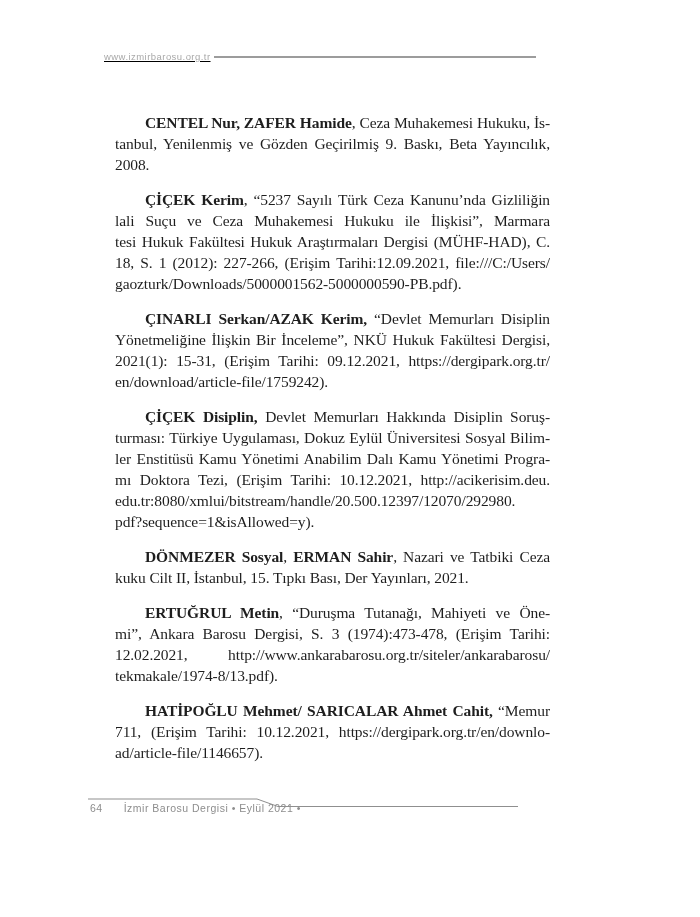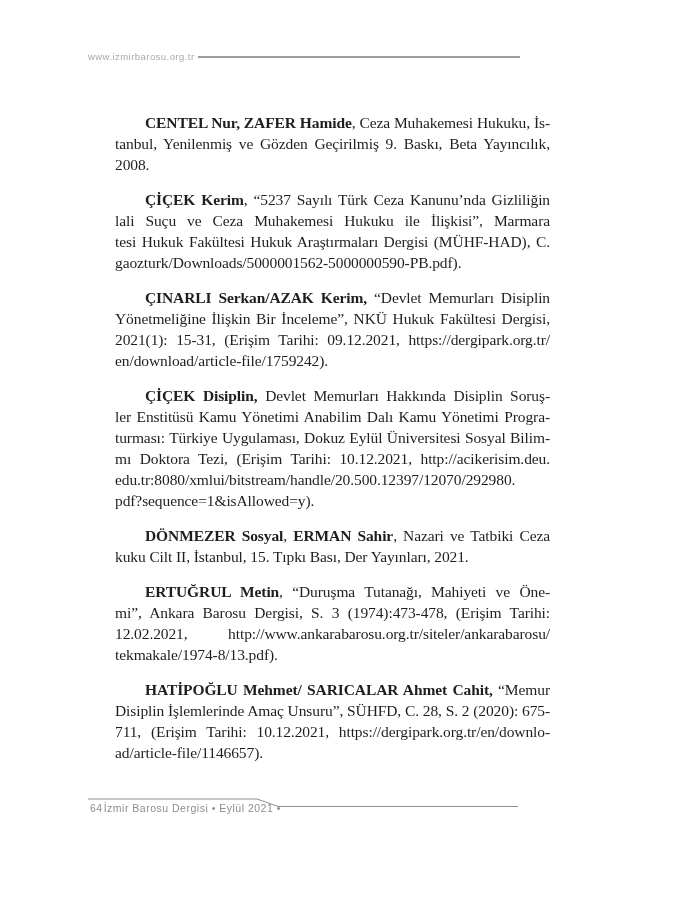--- a/index.html
+++ b/index.html
@@ -1,33 +1,33 @@
 <!DOCTYPE html>
 <html><head>
 <meta charset="utf-8">
 <style>
   html,body{margin:0;padding:0;background:#ffffff;}
   .page{position:relative;width:700px;height:917px;background:#ffffff;overflow:hidden;
         font-family:"Liberation Serif",serif;}
   
-  .pg-header{position:absolute;left:88px;top:51px;width:432px;display:flex;align-items:center;}
+  .pg-header{position:absolute;left:104px;top:51px;width:432px;display:flex;align-items:center;text-decoration:underline;}
   .hdr-url{font-family:"Liberation Sans",sans-serif;font-size:9.5px;letter-spacing:.45px;
            color:#a9a9a9;white-space:nowrap;}
   .hdr-rule{flex:1;height:2px;background:#9c9c9c;margin-left:3px;margin-top:1px;}
   
   .bib{position:absolute;left:88px;top:112px;width:435px;color:#1e1e1e;
        font-size:15.5px;line-height:21px;letter-spacing:-0.1px;margin-left:27px;}
   .entry{margin:0 0 14px 0;}
   .line{text-align:justify;text-align-last:justify;height:21px;overflow:hidden;}
   .line.last{text-align-last:left;}
   .line.first{text-indent:30px;}
   .bold{font-weight:bold;}
   
   .ftr-rule{position:absolute;left:88px;top:795px;}
-  .ftr-text{position:absolute;left:90px;top:802px;display:flex;gap:1px;align-items:baseline;
+  .ftr-text{position:absolute;left:90px;top:802px;display:flex;gap:21px;align-items:baseline;
             font-family:"Liberation Sans",sans-serif;font-size:10.5px;letter-spacing:.5px;
             color:#8d8d8d;white-space:nowrap;}
 </style>
 </head>
 <body>
 
 <div class="page">
 
   <div class="pg-header">
     <span class="hdr-url">www.izmirbarosu.org.tr</span>
@@ -37,49 +37,49 @@
   <div class="bib" id="bib">
       <div class="entry">
         <div class="line first"><span class="bold">CENTEL Nur, ZAFER Hamide</span><span>, Ceza Muhakemesi Hukuku, İs-</span></div>
         <div class="line"><span>tanbul, Yenilenmiş ve Gözden Geçirilmiş 9. Baskı, Beta Yayıncılık, Ekim</span></div>
         <div class="line last"><span>2008.</span></div>
       </div>
       <div class="entry">
         <div class="line first"><span class="bold">ÇİÇEK Kerim</span><span>, “5237 Sayılı Türk Ceza Kanunu’nda Gizliliğin İh-</span></div>
         <div class="line"><span>lali Suçu ve Ceza Muhakemesi Hukuku ile İlişkisi”, Marmara Üniversi-</span></div>
         <div class="line"><span>tesi Hukuk Fakültesi Hukuk Araştırmaları Dergisi (MÜHF-HAD), C.</span></div>
+        <div class="line"><span>18, S. 1 (2012): 227-266, (Erişim Tarihi:12.09.2021, file:///C:/Users/</span></div>
         <div class="line last"><span>gaozturk/Downloads/5000001562-5000000590-PB.pdf).</span></div>
       </div>
       <div class="entry">
         <div class="line first"><span class="bold">ÇINARLI Serkan/AZAK Kerim,</span><span> “Devlet Memurları Disiplin</span></div>
         <div class="line"><span>Yönetmeliğine İlişkin Bir İnceleme”, NKÜ Hukuk Fakültesi Dergisi, S.</span></div>
         <div class="line"><span>2021(1): 15-31, (Erişim Tarihi: 09.12.2021, https://dergipark.org.tr/</span></div>
         <div class="line last"><span>en/download/article-file/1759242).</span></div>
       </div>
       <div class="entry">
         <div class="line first"><span class="bold">ÇİÇEK Disiplin,</span><span> Devlet Memurları Hakkında Disiplin Soruş-</span></div>
+        <div class="line"><span>turması: Türkiye Uygulaması, Dokuz Eylül Üniversitesi Sosyal Bilim-</span></div>
         <div class="line"><span>ler Enstitüsü Kamu Yönetimi Anabilim Dalı Kamu Yönetimi Progra-</span></div>
-        <div class="line"><span>turması: Türkiye Uygulaması, Dokuz Eylül Üniversitesi Sosyal Bilim-</span></div>
         <div class="line"><span>mı Doktora Tezi, (Erişim Tarihi: 10.12.2021, http://acikerisim.deu.</span></div>
         <div class="line"><span>edu.tr:8080/xmlui/bitstream/handle/20.500.12397/12070/292980.</span></div>
         <div class="line last"><span>pdf?sequence=1&amp;isAllowed=y).</span></div>
       </div>
       <div class="entry">
         <div class="line first"><span class="bold">DÖNMEZER Sosyal</span><span>, </span><span class="bold">ERMAN Sahir</span><span>, Nazari ve Tatbiki Ceza Hu-</span></div>
         <div class="line last"><span>kuku Cilt II, İstanbul, 15. Tıpkı Bası, Der Yayınları, 2021.</span></div>
       </div>
       <div class="entry">
         <div class="line first"><span class="bold">ERTUĞRUL Metin</span><span>, “Duruşma Tutanağı, Mahiyeti ve Öne-</span></div>
         <div class="line"><span>mi”, Ankara Barosu Dergisi, S. 3 (1974):473-478, (Erişim Tarihi:</span></div>
         <div class="line"><span>12.02.2021, http://www.ankarabarosu.org.tr/siteler/ankarabarosu/</span></div>
         <div class="line last"><span>tekmakale/1974-8/13.pdf).</span></div>
       </div>
       <div class="entry">
         <div class="line first"><span class="bold">HATİPOĞLU Mehmet/ SARICALAR Ahmet Cahit,</span><span> “Memur</span></div>
-        <div class="line"><span>Disiplin İşlemlerinde Amaç Unsuru”, SÜHFD, C. 28, S. 2 (2020): 675-</span></div>
         <div class="line"><span>711, (Erişim Tarihi: 10.12.2021, https://dergipark.org.tr/en/downlo-</span></div>
         <div class="line last"><span>ad/article-file/1146657).</span></div>
       </div>
     </div>
 
   <div class="ftr-rule">
     <svg width="432" height="12" viewBox="0 0 432 12">
       <path d="M0 2 H169 L190 9.5 H430" fill="none" stroke="#8f8f8f" stroke-width="1"></path>
     </svg>
   </div>

